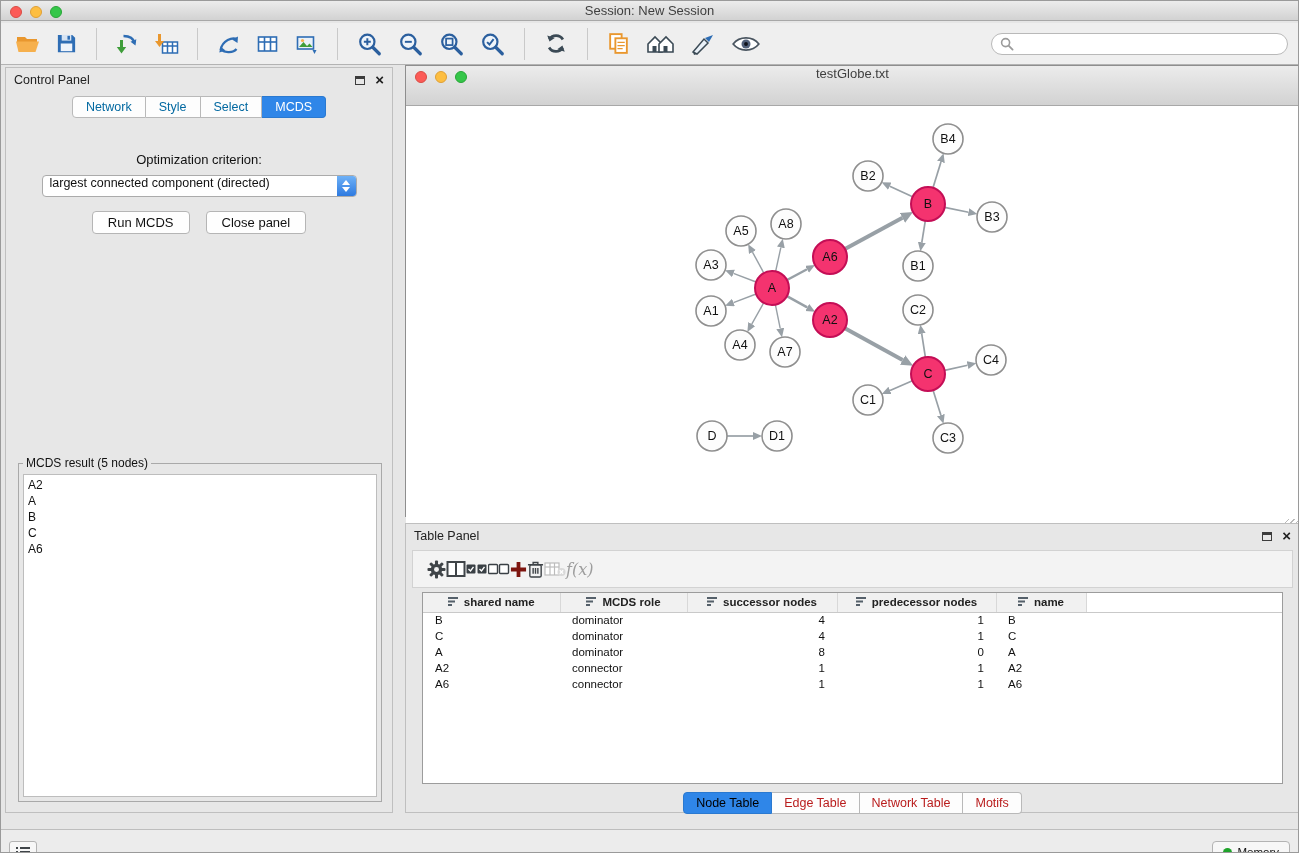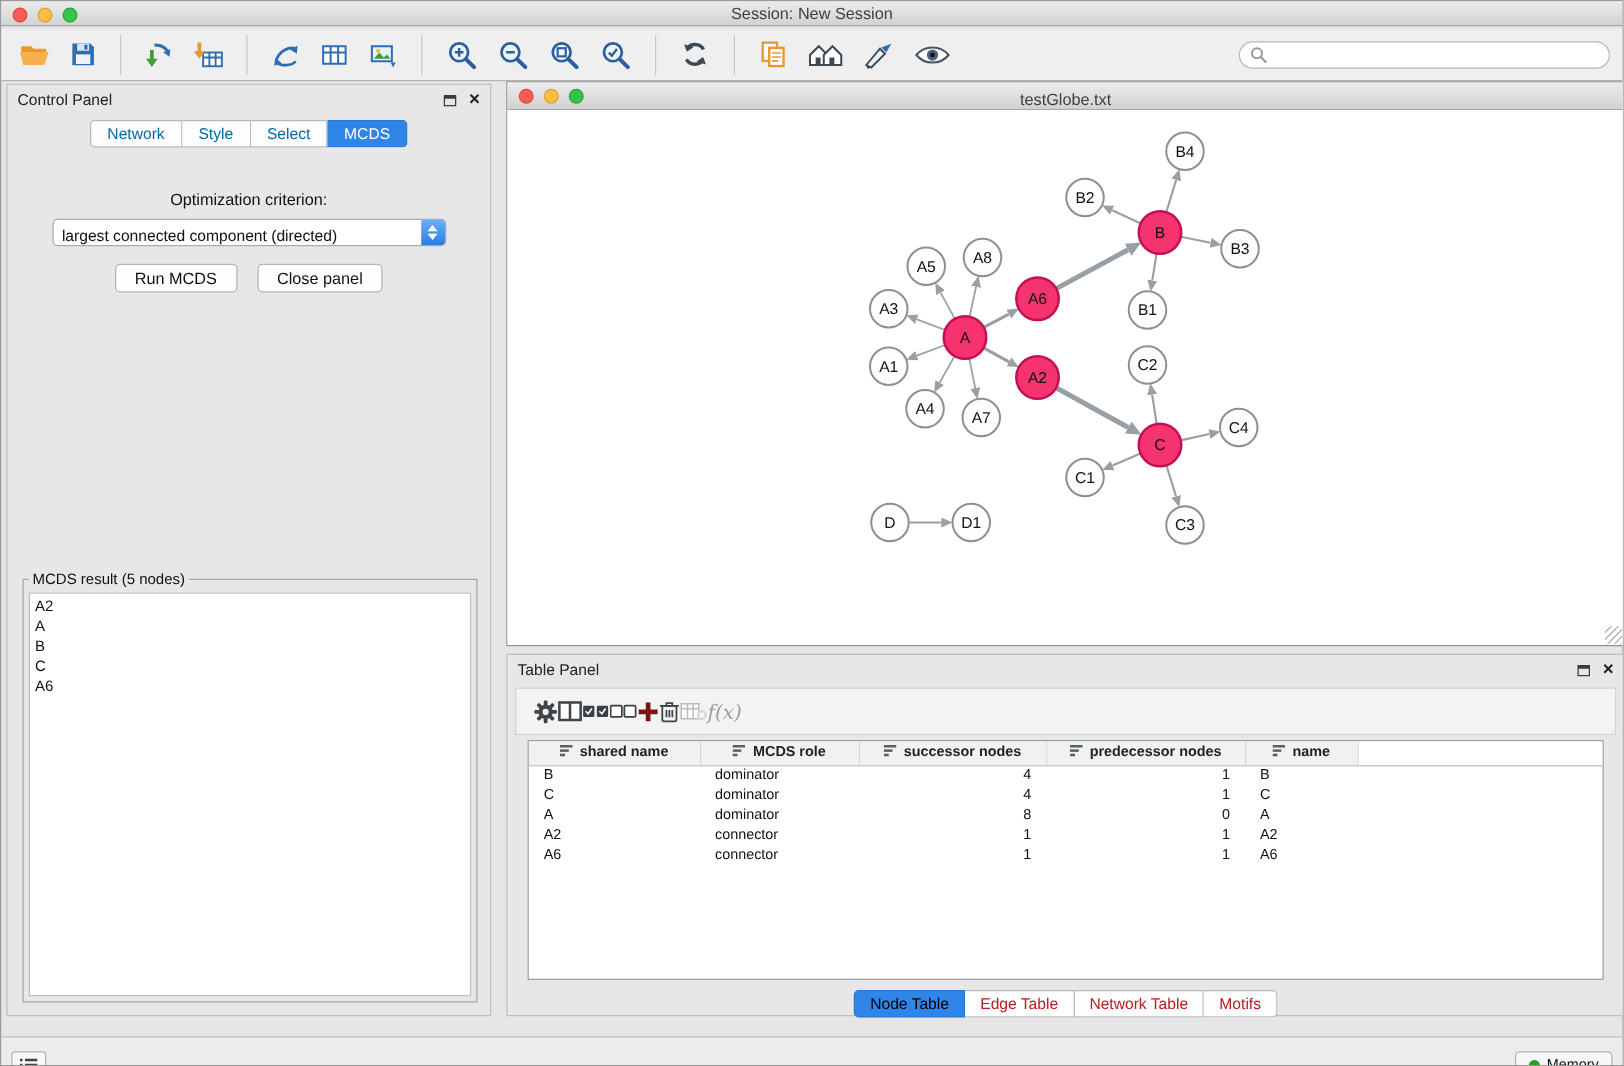--- a/index.html
+++ b/index.html
@@ -36,39 +36,39 @@
   .panel-head .spacer { flex:1; }
   .float-icon { width:10px; height:9px; border:1.5px solid #3c3c3c; border-top-width:3px; display:inline-block; margin-right:10px; }
   .close-x { font-size:15px; font-weight:bold; color:#222; line-height:10px; }
   .seg-tabs { display:flex; justify-content:center; margin-top:4px; }
   .seg-tab { font-size:12.5px; padding:3px 13px; background:#fdfdfd; border:1px solid #b9b9b9; border-left:none; color:#0369a1; cursor:default; }
   .seg-tab:first-child { border-left:1px solid #b9b9b9; border-radius:4px 0 0 4px; }
   .seg-tab:last-child { border-radius:0 4px 4px 0; }
   .seg-tab.active { background:#2f86e8; border-color:#2a79d0; color:#fff; }
   .opt-label { text-align:center; font-size:13px; margin-top:34px; color:#111; }
   .dropdown { width:315px; margin:8px auto 0; height:22px; background:#fff; border:1px solid #ababab; border-radius:4px;
-    display:flex; align-items:flex-end; }
+    display:flex; align-items:flex-start; }
   .dropdown .val { flex:1; font-size:12.5px; padding:0 7px; white-space:nowrap; overflow:hidden; color:#111; }
   .dd-stepper { width:19px; height:20px; margin:0; background:linear-gradient(#6eb1f7,#2e7ae0); border-radius:0 3px 3px 0;
     display:flex; flex-direction:column; align-items:center; justify-content:center; gap:2px; }
   .dd-stepper .up { width:0;height:0;border-left:4px solid transparent;border-right:4px solid transparent;border-bottom:5px solid #fff; }
   .dd-stepper .down { width:0;height:0;border-left:4px solid transparent;border-right:4px solid transparent;border-top:5px solid #fff; }
   .btn-row { display:flex; justify-content:center; gap:16px; margin-top:14px; }
   .mac-btn { font-size:13px; padding:3px 15px; background:#fefefe; border:1px solid #b5b5b5; border-radius:4px; color:#111; cursor:default; }
   .result-fieldset { position:absolute; left:12px; right:10px; top:388px; bottom:10px;
     border:1px solid #a9a9a9; padding:4px; }
   .result-fieldset legend { font-size:12px; padding:0 3px; color:#111; }
   .result-list { width:100%; height:100%; background:#fff; border:1px solid #bdbdbd; overflow:auto; padding:2px 4px; }
   .result-item { font-size:12px; line-height:16px; color:#111; }
 
   
   .net-window { position:absolute; left:404px; top:64px; width:895px; height:452px;
     border:1px solid #8e8e8e; background:#fff; }
-  .net-title { height:22px; background:linear-gradient(#ececec,#d2d2d2); border-bottom:1px solid #a8a8a8;
-    position:relative; display:flex; align-items:flex-end; }
+  .net-title { height:40px; background:linear-gradient(#ececec,#d2d2d2); border-bottom:1px solid #a8a8a8;
+    position:relative; display:flex; align-items:flex-start; }
   .net-canvas { position:relative; width:100%; height:428px; background:#fff; overflow:hidden; }
   .net-canvas svg { display:block; }
   .resize-corner { position:absolute; right:1px; bottom:1px; width:14px; height:14px;
     background:repeating-linear-gradient(135deg, transparent 0 3px, #b9b9b9 3px 4px); }
   svg text { font-family:"Liberation Sans", sans-serif; font-size:12.5px; fill:#111; }
 
   
   .table-panel { position:absolute; left:404px; top:522px; width:895px; height:290px; background:#e7e7e7;
     border:1px solid #bfbfbf; }
   .tp-toolbar { height:38px; margin:2px 6px 0; background:#f3f3f3; border:1px solid #d2d2d2;

